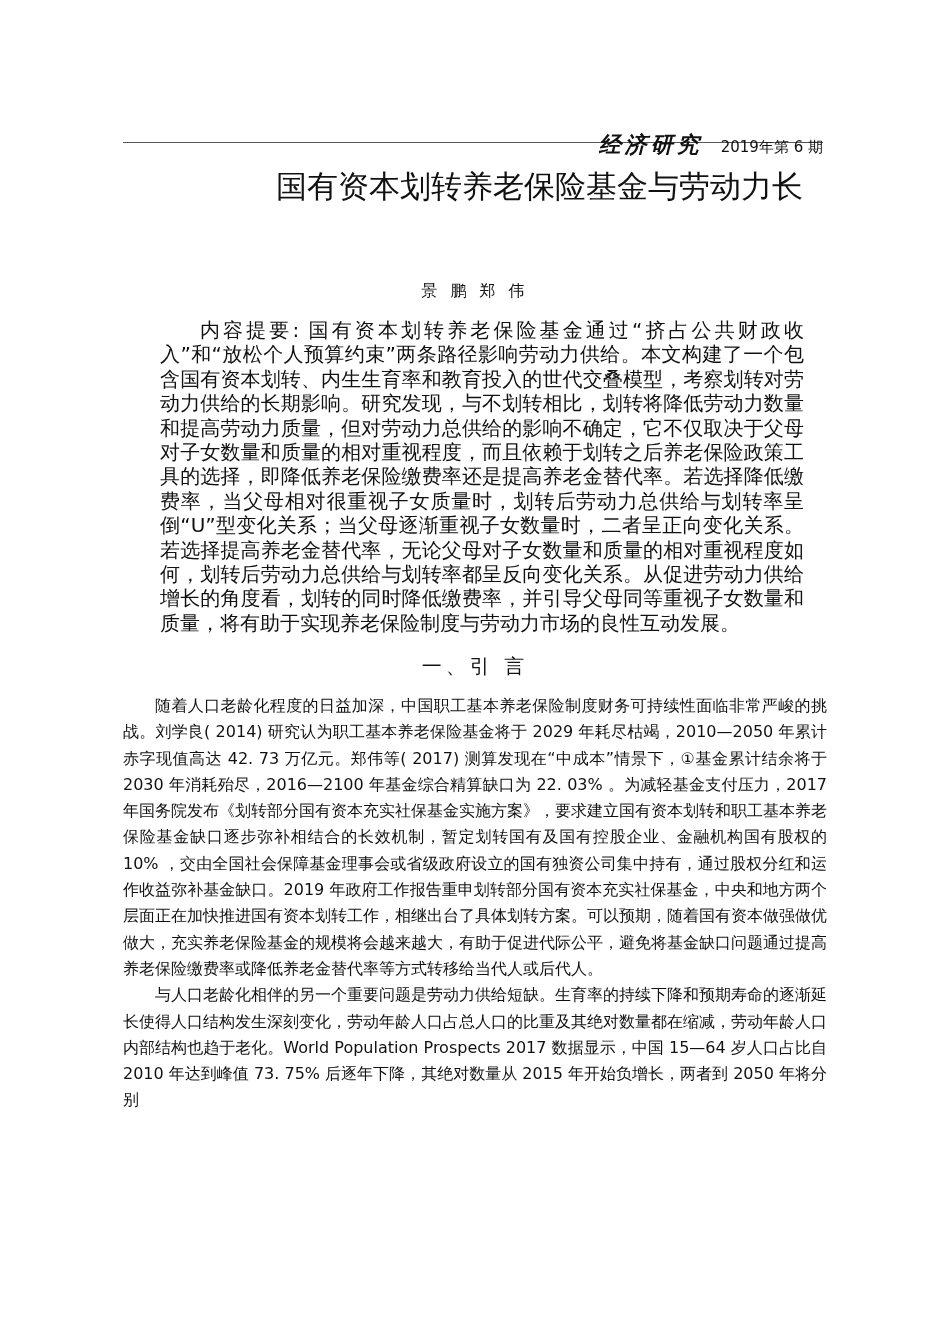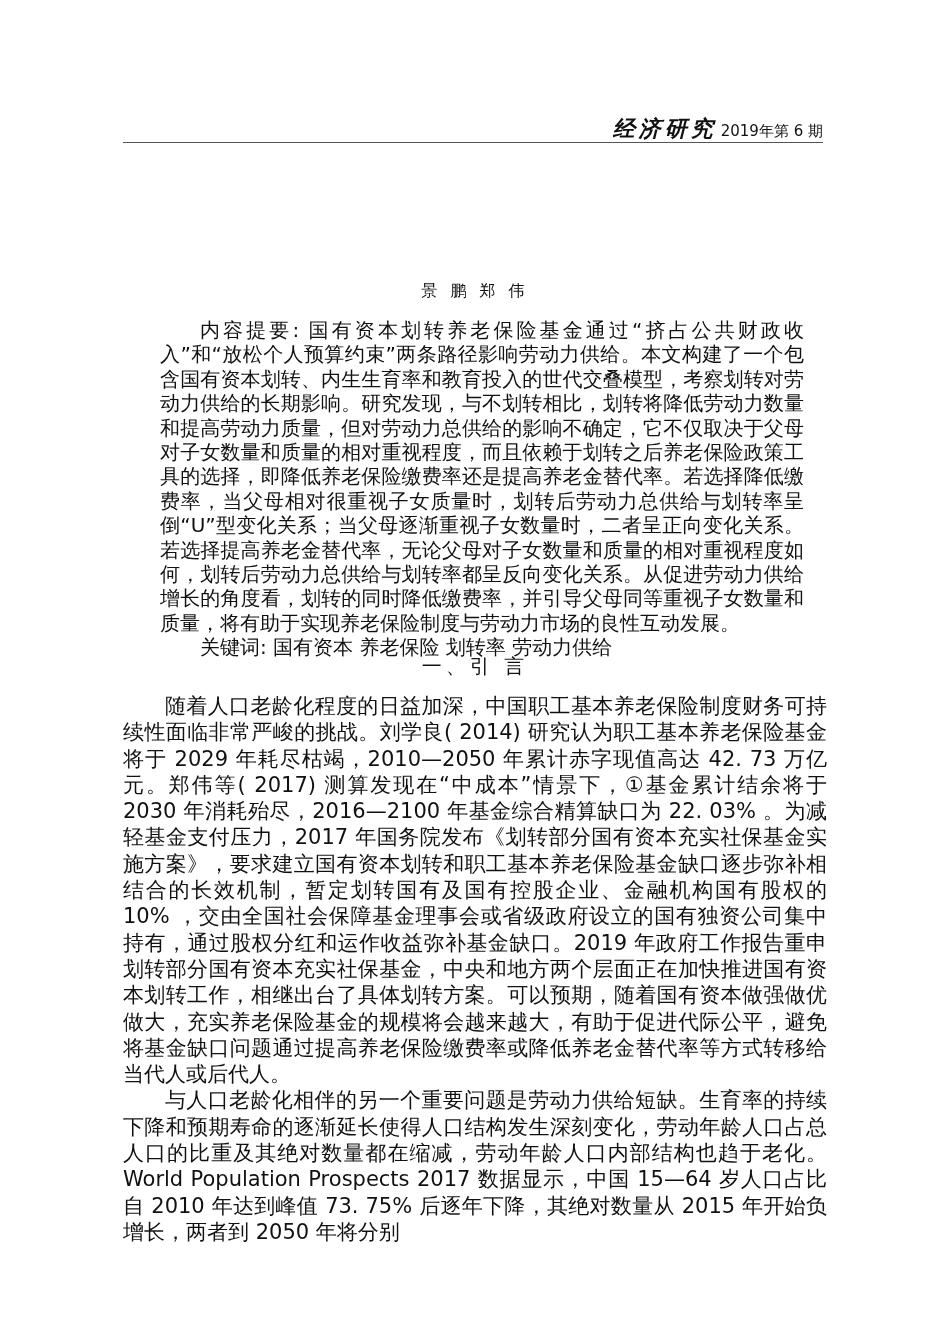--- a/index.html
+++ b/index.html
@@ -6,28 +6,28 @@
     body {
       width: 950px; height: 1344px; position: relative; overflow: hidden;
       font-family: "DejaVu Sans", "Liberation Sans", sans-serif;
       color: #1a1a1a;
     }
     .header {
       position: absolute; left: 123px; top: 108px; width: 700px; height: 34px;
       border-bottom: 1.5px solid #555;
     }
     .journal {
-      position: absolute; right: 0; top: 6px; display: flex; align-items: baseline;
+      position: absolute; right: 0; top: 22px; display: flex; align-items: baseline;
     }
     .journal-name {
       font-family: "DejaVu Serif", "Liberation Serif", serif;
       font-style: italic; font-weight: bold; font-size: 22px; letter-spacing: 4px;
       color: #111;
     }
-    .issue { font-size: 15px; margin-left: 4px; color: #111; }
+    .issue { font-size: 15px; margin-left: 18px; color: #111; }
     .title {
       position: absolute; left: 276px; top: 166px; width: 560px;
       font-size: 31px; line-height: 40px; color: #111; font-weight: normal;
       margin: 0;
     }
     .title .line2 { display: block; padding-left: 56px; }
     .title sup { font-size: 11px; vertical-align: top; position: relative; top: 2px; }
     .authors {
       position: absolute; left: 0; width: 950px; top: 281px; text-align: center;
       font-size: 16px; letter-spacing: 4px; color: #111;
@@ -37,42 +37,42 @@
       font-size: 20px; line-height: 24.4px; text-align: justify; color: #111;
     }
     .abstract p { margin: 0; text-indent: 2em; }
     .keywords { margin-top: 0; text-indent: 2em; }
     .section-heading {
       position: absolute; left: 0; width: 950px; top: 653px; text-align: center;
       font-size: 20px; letter-spacing: 4px; color: #111;
     }
     .body-text {
       position: absolute; left: 123px; top: 693px; width: 704px;
-      font-size: 21px; line-height: 26.3px; text-align: justify; color: #111;
+      font-size: 16px; line-height: 26.3px; text-align: justify; color: #111;
     }
     .body-text p { margin: 0; text-indent: 2em; }
   </style>
 </head>
 <body>
 
 <div class="header">
   <div class="journal">
     <span class="journal-name">经济研究</span>
     <span class="issue">2019年第 6 期</span>
   </div>
 </div>
 
 <h1 class="title">
+  <span>国有资本划转养老保险基金与劳动力长</span>
 </h1>
 
 <div class="authors">景 鹏 郑 伟</div>
 
 <div class="abstract">
   <p><span>内容提要:</span> <span>国有资本划转养老保险基金通过“挤占公共财政收入”和“放松个人预算约束”两条路径影响劳动力供给。本文构建了一个包含国有资本划转、内生生育率和教育投入的世代交叠模型，考察划转对劳动力供给的长期影响。研究发现，与不划转相比，划转将降低劳动力数量和提高劳动力质量，但对劳动力总供给的影响不确定，它不仅取决于父母对子女数量和质量的相对重视程度，而且依赖于划转之后养老保险政策工具的选择，即降低养老保险缴费率还是提高养老金替代率。若选择降低缴费率，当父母相对很重视子女质量时，划转后劳动力总供给与划转率呈倒“U”型变化关系；当父母逐渐重视子女数量时，二者呈正向变化关系。若选择提高养老金替代率，无论父母对子女数量和质量的相对重视程度如何，划转后劳动力总供给与划转率都呈反向变化关系。从促进劳动力供给增长的角度看，划转的同时降低缴费率，并引导父母同等重视子女数量和质量，将有助于实现养老保险制度与劳动力市场的良性互动发展。</span></p>
-  <p class="keywords"><span>关键词:</span> <span>国有资本 养老保险 划转率 劳动力供给</span></p>
 </div>
 
 <div class="section-heading">一、引 言</div>
 
 <div class="body-text">
   <p>随着人口老龄化程度的日益加深，中国职工基本养老保险制度财务可持续性面临非常严峻的挑战。刘学良( 2014) 研究认为职工基本养老保险基金将于 2029 年耗尽枯竭，2010—2050 年累计赤字现值高达 42. 73 万亿元。郑伟等( 2017) 测算发现在“中成本”情景下，①基金累计结余将于 2030 年消耗殆尽，2016—2100 年基金综合精算缺口为 22. 03% 。为减轻基金支付压力，2017 年国务院发布《划转部分国有资本充实社保基金实施方案》，要求建立国有资本划转和职工基本养老保险基金缺口逐步弥补相结合的长效机制，暂定划转国有及国有控股企业、金融机构国有股权的 10% ，交由全国社会保障基金理事会或省级政府设立的国有独资公司集中持有，通过股权分红和运作收益弥补基金缺口。2019 年政府工作报告重申划转部分国有资本充实社保基金，中央和地方两个层面正在加快推进国有资本划转工作，相继出台了具体划转方案。可以预期，随着国有资本做强做优做大，充实养老保险基金的规模将会越来越大，有助于促进代际公平，避免将基金缺口问题通过提高养老保险缴费率或降低养老金替代率等方式转移给当代人或后代人。</p>
   <p>与人口老龄化相伴的另一个重要问题是劳动力供给短缺。生育率的持续下降和预期寿命的逐渐延长使得人口结构发生深刻变化，劳动年龄人口占总人口的比重及其绝对数量都在缩减，劳动年龄人口内部结构也趋于老化。World Population Prospects 2017 数据显示，中国 15—64 岁人口占比自 2010 年达到峰值 73. 75% 后逐年下降，其绝对数量从 2015 年开始负增长，两者到 2050 年将分别</p>
 </div>
 
 </body></html>

